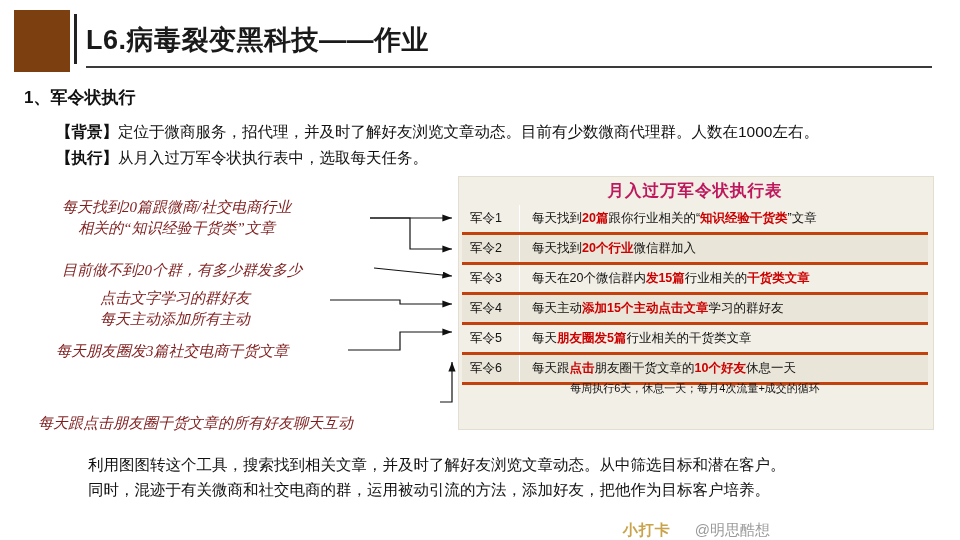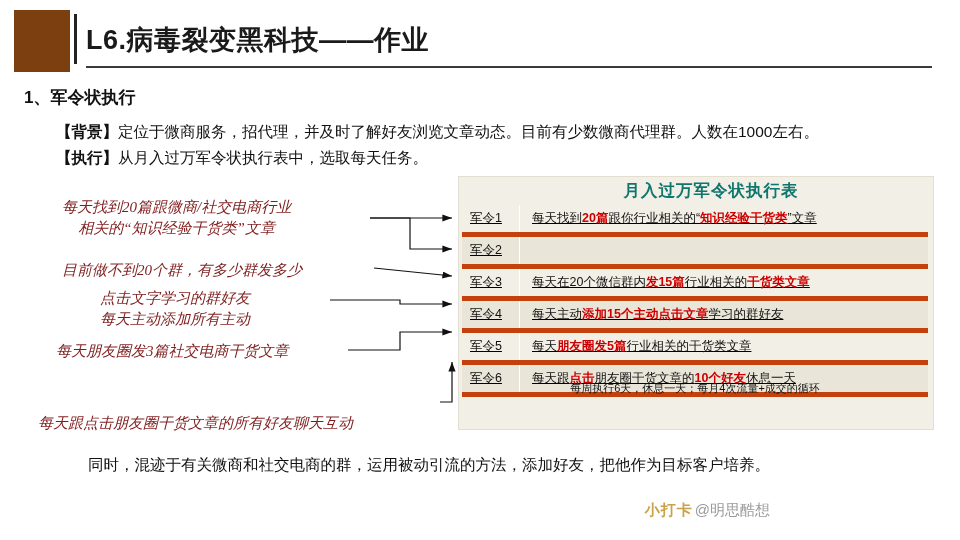--- a/index.html
+++ b/index.html
@@ -112,37 +112,35 @@
     border: 1px solid #e3ded0;
   }
   .panel-title {
     position: absolute;
     left: 458px;
     top: 180px;
     width: 474px;
     text-align: center;
     font-size: 16.5px;
     font-weight: bold;
-    color: #0f766e;
+    color: #be185d;
     font-family: "Liberation Serif", serif;
     letter-spacing: 1px;
-    margin-left: 16px;
   }
   .table {
     position: absolute;
     left: 462px;
     top: 205px;
     width: 466px;
   }
   .trow {
     display: flex;
     align-items: flex-start;
     height: 27px;
-    border-bottom: 5px solid #c2410c;
-    text-decoration: underline;
+    border-bottom: 3px solid #c2410c;
   }
   .trow.alt { background: #e9e5d8; }
   .trow.plain { background: #f2efe6; }
   .tcell-label {
     width: 58px;
     flex: 0 0 58px;
     font-size: 12.5px;
     color: #111111;
     padding-left: 8px;
     box-sizing: border-box;
@@ -179,24 +177,24 @@
     font-size: 15.5px;
     color: #111111;
     line-height: 25px;
     white-space: nowrap;
   }
 
   
   .wm {
     position: absolute;
     right: 14px;
-    bottom: 20px;
+    bottom: 0;
     display: flex;
     align-items: center;
-    gap: 2px;
+    gap: 24px;
   }
   .wm-logo {
     font-size: 15px;
     color: #c9a24a;
     font-weight: bold;
     letter-spacing: 1px;
   }
   .wm-name {
     font-size: 15px;
     color: #9a9a9a;
@@ -258,20 +256,21 @@
 
   <div class="panel"></div>
   <div class="panel-title">月入过万军令状执行表</div>
   <div class="table" id="table-body">
       <div class="trow plain">
         <div class="tcell-label">军令1</div>
         <div class="tcell-text"><span>每天找到</span><span class="hl">20篇</span><span>跟你行业相关的“</span><span class="hl">知识经验干货类</span><span>”文章</span></div>
       </div>
       <div class="trow alt">
         <div class="tcell-label">军令2</div>
+        <div class="tcell-text"><span>每天找到</span><span class="hl">20个行业</span><span>微信群加入</span></div>
       </div>
       <div class="trow plain">
         <div class="tcell-label">军令3</div>
         <div class="tcell-text"><span>每天在20个微信群内</span><span class="hl">发15篇</span><span>行业相关的</span><span class="hl">干货类文章</span></div>
       </div>
       <div class="trow alt">
         <div class="tcell-label">军令4</div>
         <div class="tcell-text"><span>每天主动</span><span class="hl">添加15个主动点击文章</span><span>学习的群好友</span></div>
       </div>
       <div class="trow plain">
@@ -279,20 +278,21 @@
         <div class="tcell-text"><span>每天</span><span class="hl">朋友圈发5篇</span><span>行业相关的干货类文章</span></div>
       </div>
       <div class="trow alt">
         <div class="tcell-label">军令6</div>
         <div class="tcell-text"><span>每天跟</span><span class="hl">点击</span><span>朋友圈干货文章的</span><span class="hl">10个好友</span><span>休息一天</span></div>
       </div>
     </div>
   <div class="tfoot">每周执行6天，休息一天；每月4次流量+成交的循环</div>
 
   <div class="bottom">
+    <div>利用图图转这个工具，搜索找到相关文章，并及时了解好友浏览文章动态。从中筛选目标和潜在客户。</div>
     <div>同时，混迹于有关微商和社交电商的群，运用被动引流的方法，添加好友，把他作为目标客户培养。</div>
   </div>
 
   <div class="wm">
     <span class="wm-logo">小打卡</span>
     <span class="wm-name">@明思酷想</span>
   </div>
 
 </div>
 

